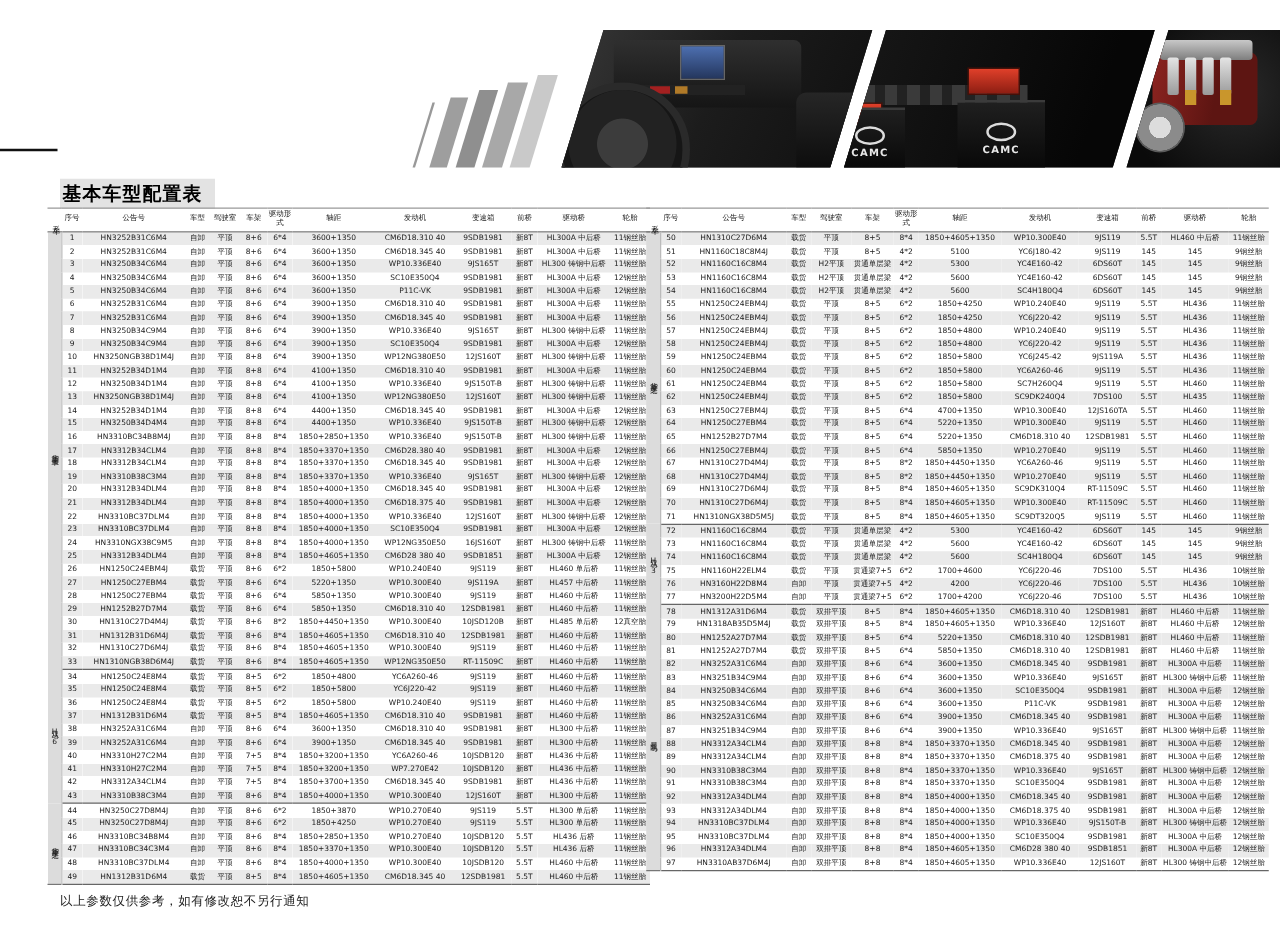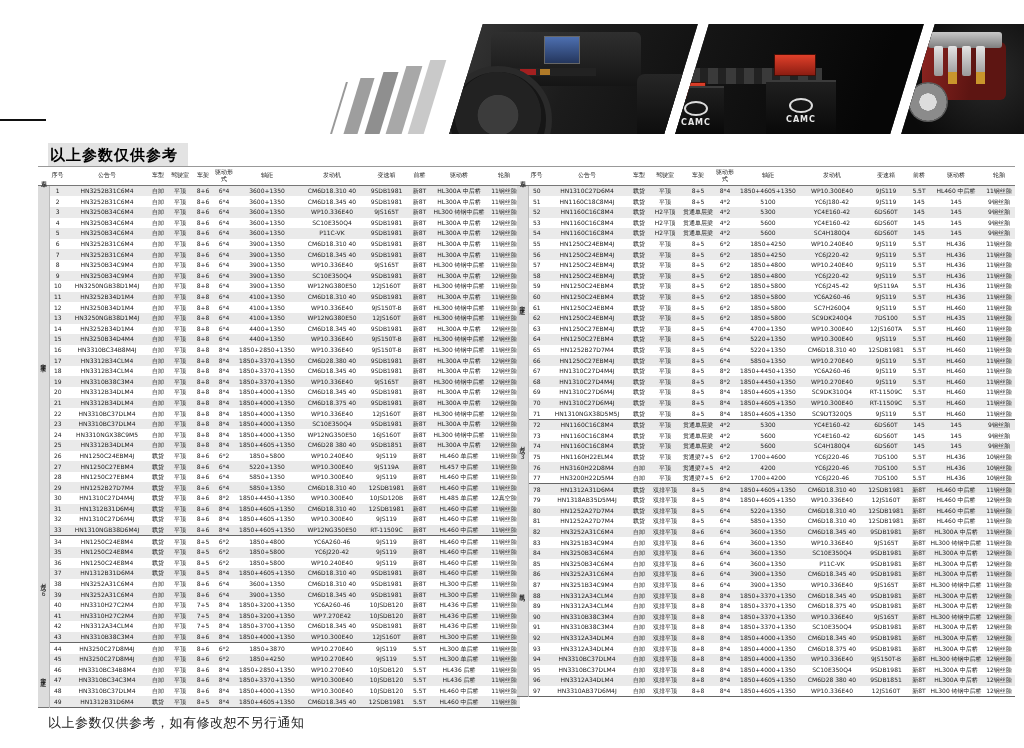--- a/index.html
+++ b/index.html
@@ -68,21 +68,21 @@
   table.cfg tr.odd td{background:#eaeaea;}
   table.cfg td.series{background:#dcdcdc !important;writing-mode:vertical-rl;text-orientation:upright;
     letter-spacing:1px;padding:2px 0;border-right:1px solid #bbb;}
   table.cfg tr.group-end td{border-bottom:1px solid #666;}
   table.cfg{border-bottom:1px solid #777;}
   th.v{writing-mode:vertical-rl;text-orientation:upright;padding:0;}
   td.c-notice{text-align:left;padding-left:2px;}
   td.c-engine,td.c-wheelbase{text-align:left;padding-left:2px;}
 
   
-  .footnote{position:absolute;left:48px;top:714px;font-size:13px;color:#222;letter-spacing:0.5px;font-family:Liberation Serif, serif;}
+  .footnote{position:absolute;left:48px;top:714px;font-size:10px;color:#222;letter-spacing:0.5px;font-family:Liberation Serif, serif;}
 </style>
 </head>
 <body>
 
 <div class="page">
 
   <div class="banner">
     <div class="edge-line"></div>
     <div class="slash slash-line"></div>
     <div class="slash s1"></div>
@@ -134,21 +134,21 @@
         <div class="piston" style="left:88px;"></div>
         <div class="gold" style="left:60px;"></div>
         <div class="gold" style="left:88px;"></div>
         <div class="pulley"></div>
 
       </div>
     </div>
   </div>
 
   <div class="title-band">
-    <span class="title">以上参数仅供参考</span>
+    <span class="title">基本车型配置表</span>
   </div>
 
   <div class="tbl-wrap lt">
     <table class="cfg">
       <colgroup>
         <col style="width:11px">
           <col style="width:17px">
           <col style="width:82px">
           <col style="width:20px">
         <col style="width:24px">

